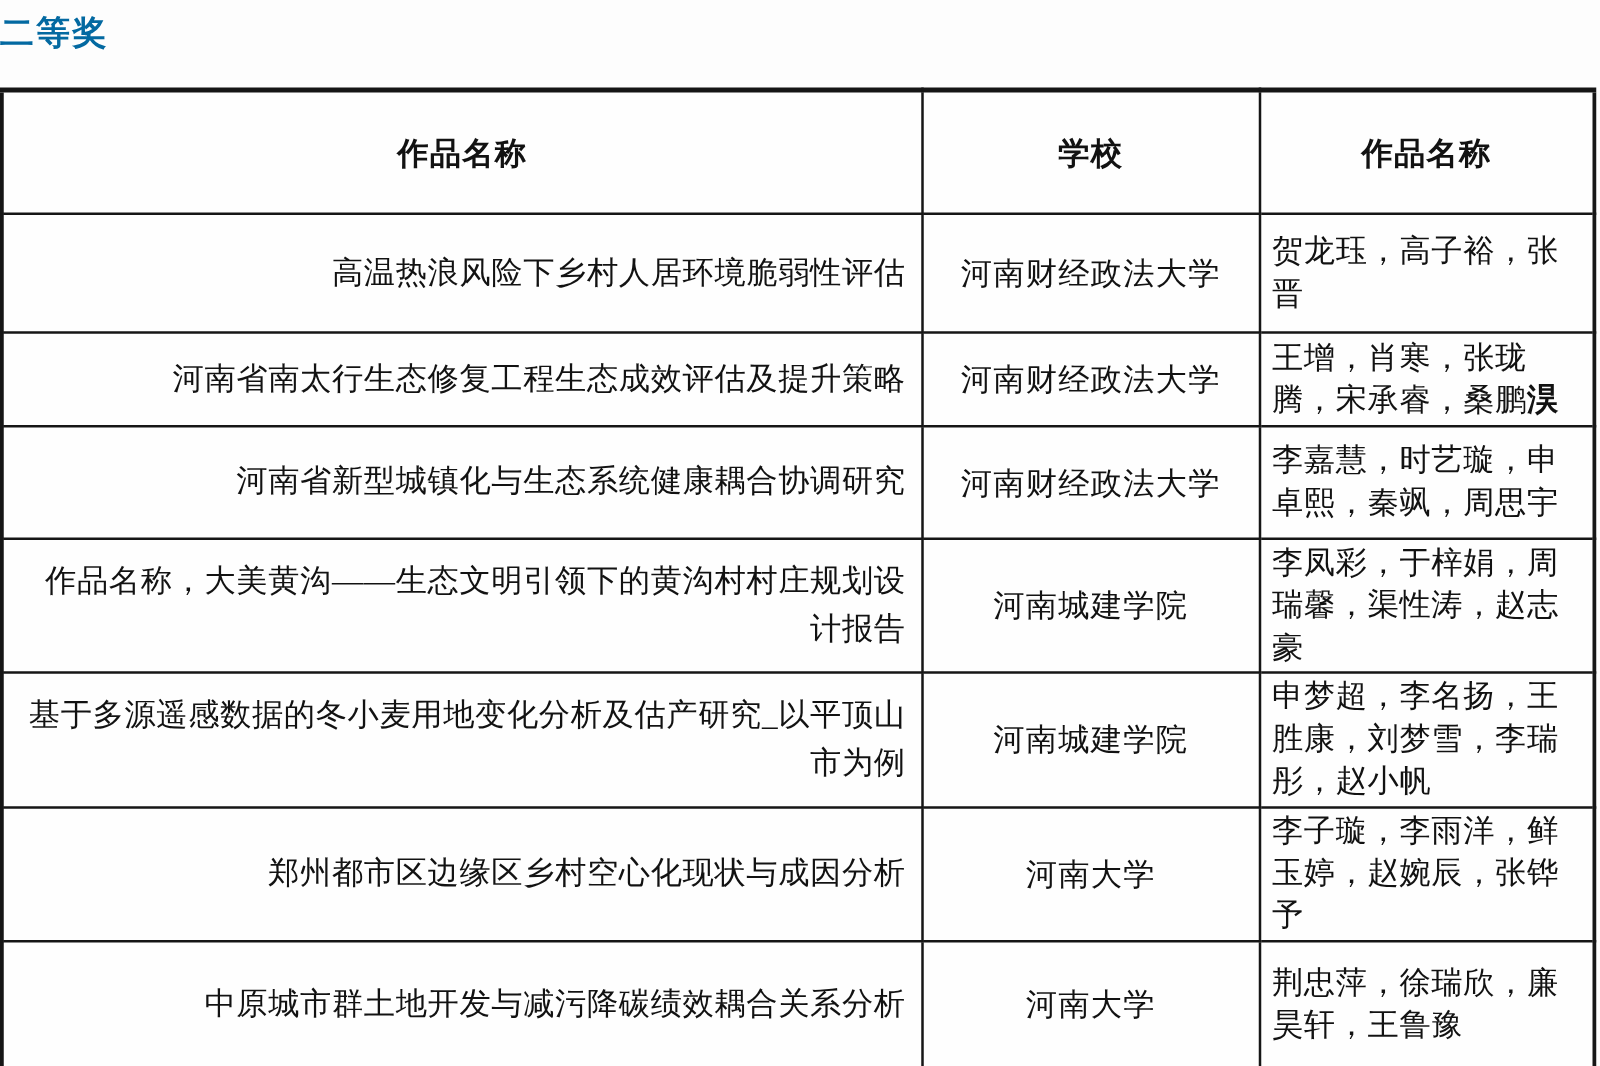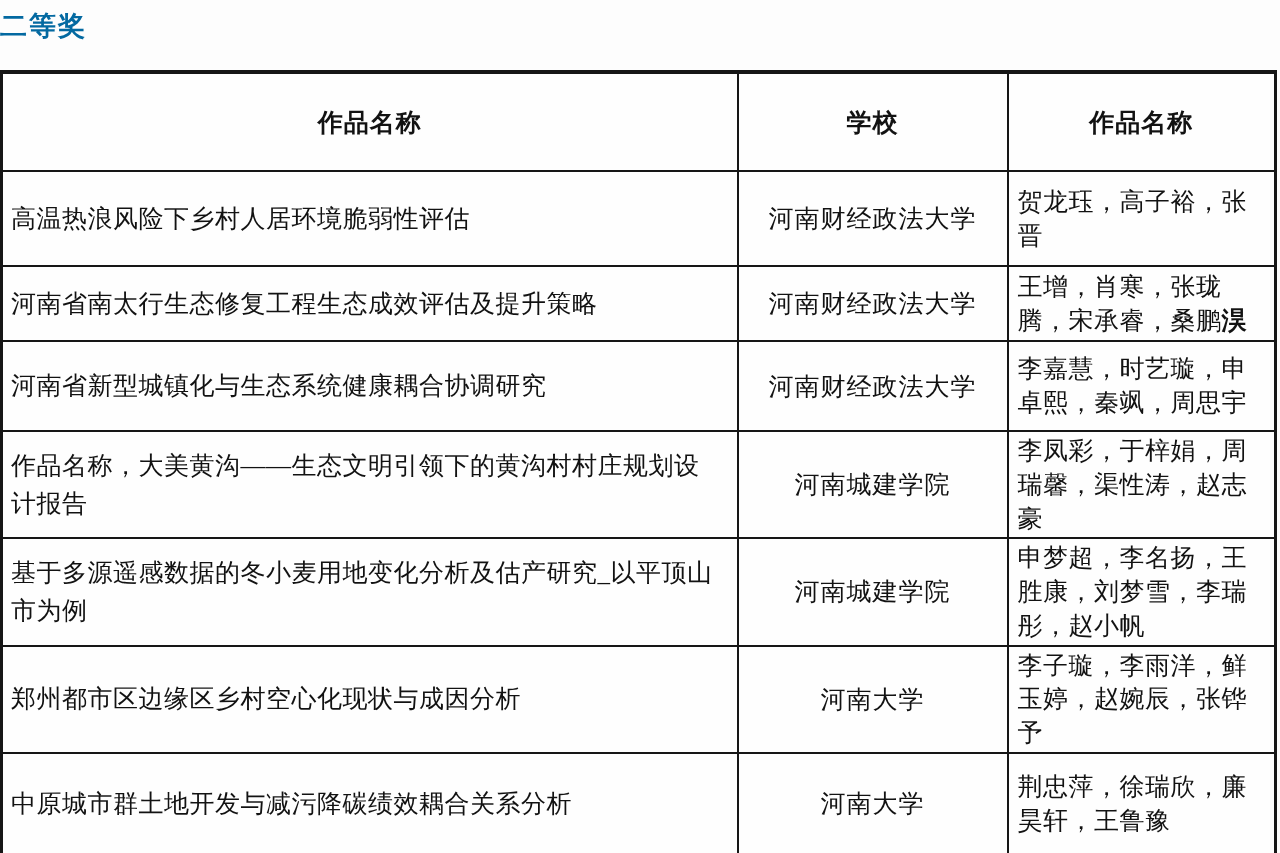--- a/index.html
+++ b/index.html
@@ -46,21 +46,21 @@
     font-size: 25px;
     text-align: center;
     vertical-align: middle;
     letter-spacing: 1px;
   }
   td {
     font-size: 25px;
     vertical-align: middle;
   }
   td.work-title-cell {
-    text-align: left;
+    text-align: right;
     padding: 4px 12px 4px 8px;
     line-height: 1.5;
     letter-spacing: 0.5px;
   }
   td.school-cell {
     text-align: center;
     padding: 2px 4px;
     letter-spacing: 1px;
   }
   td.members-cell {

